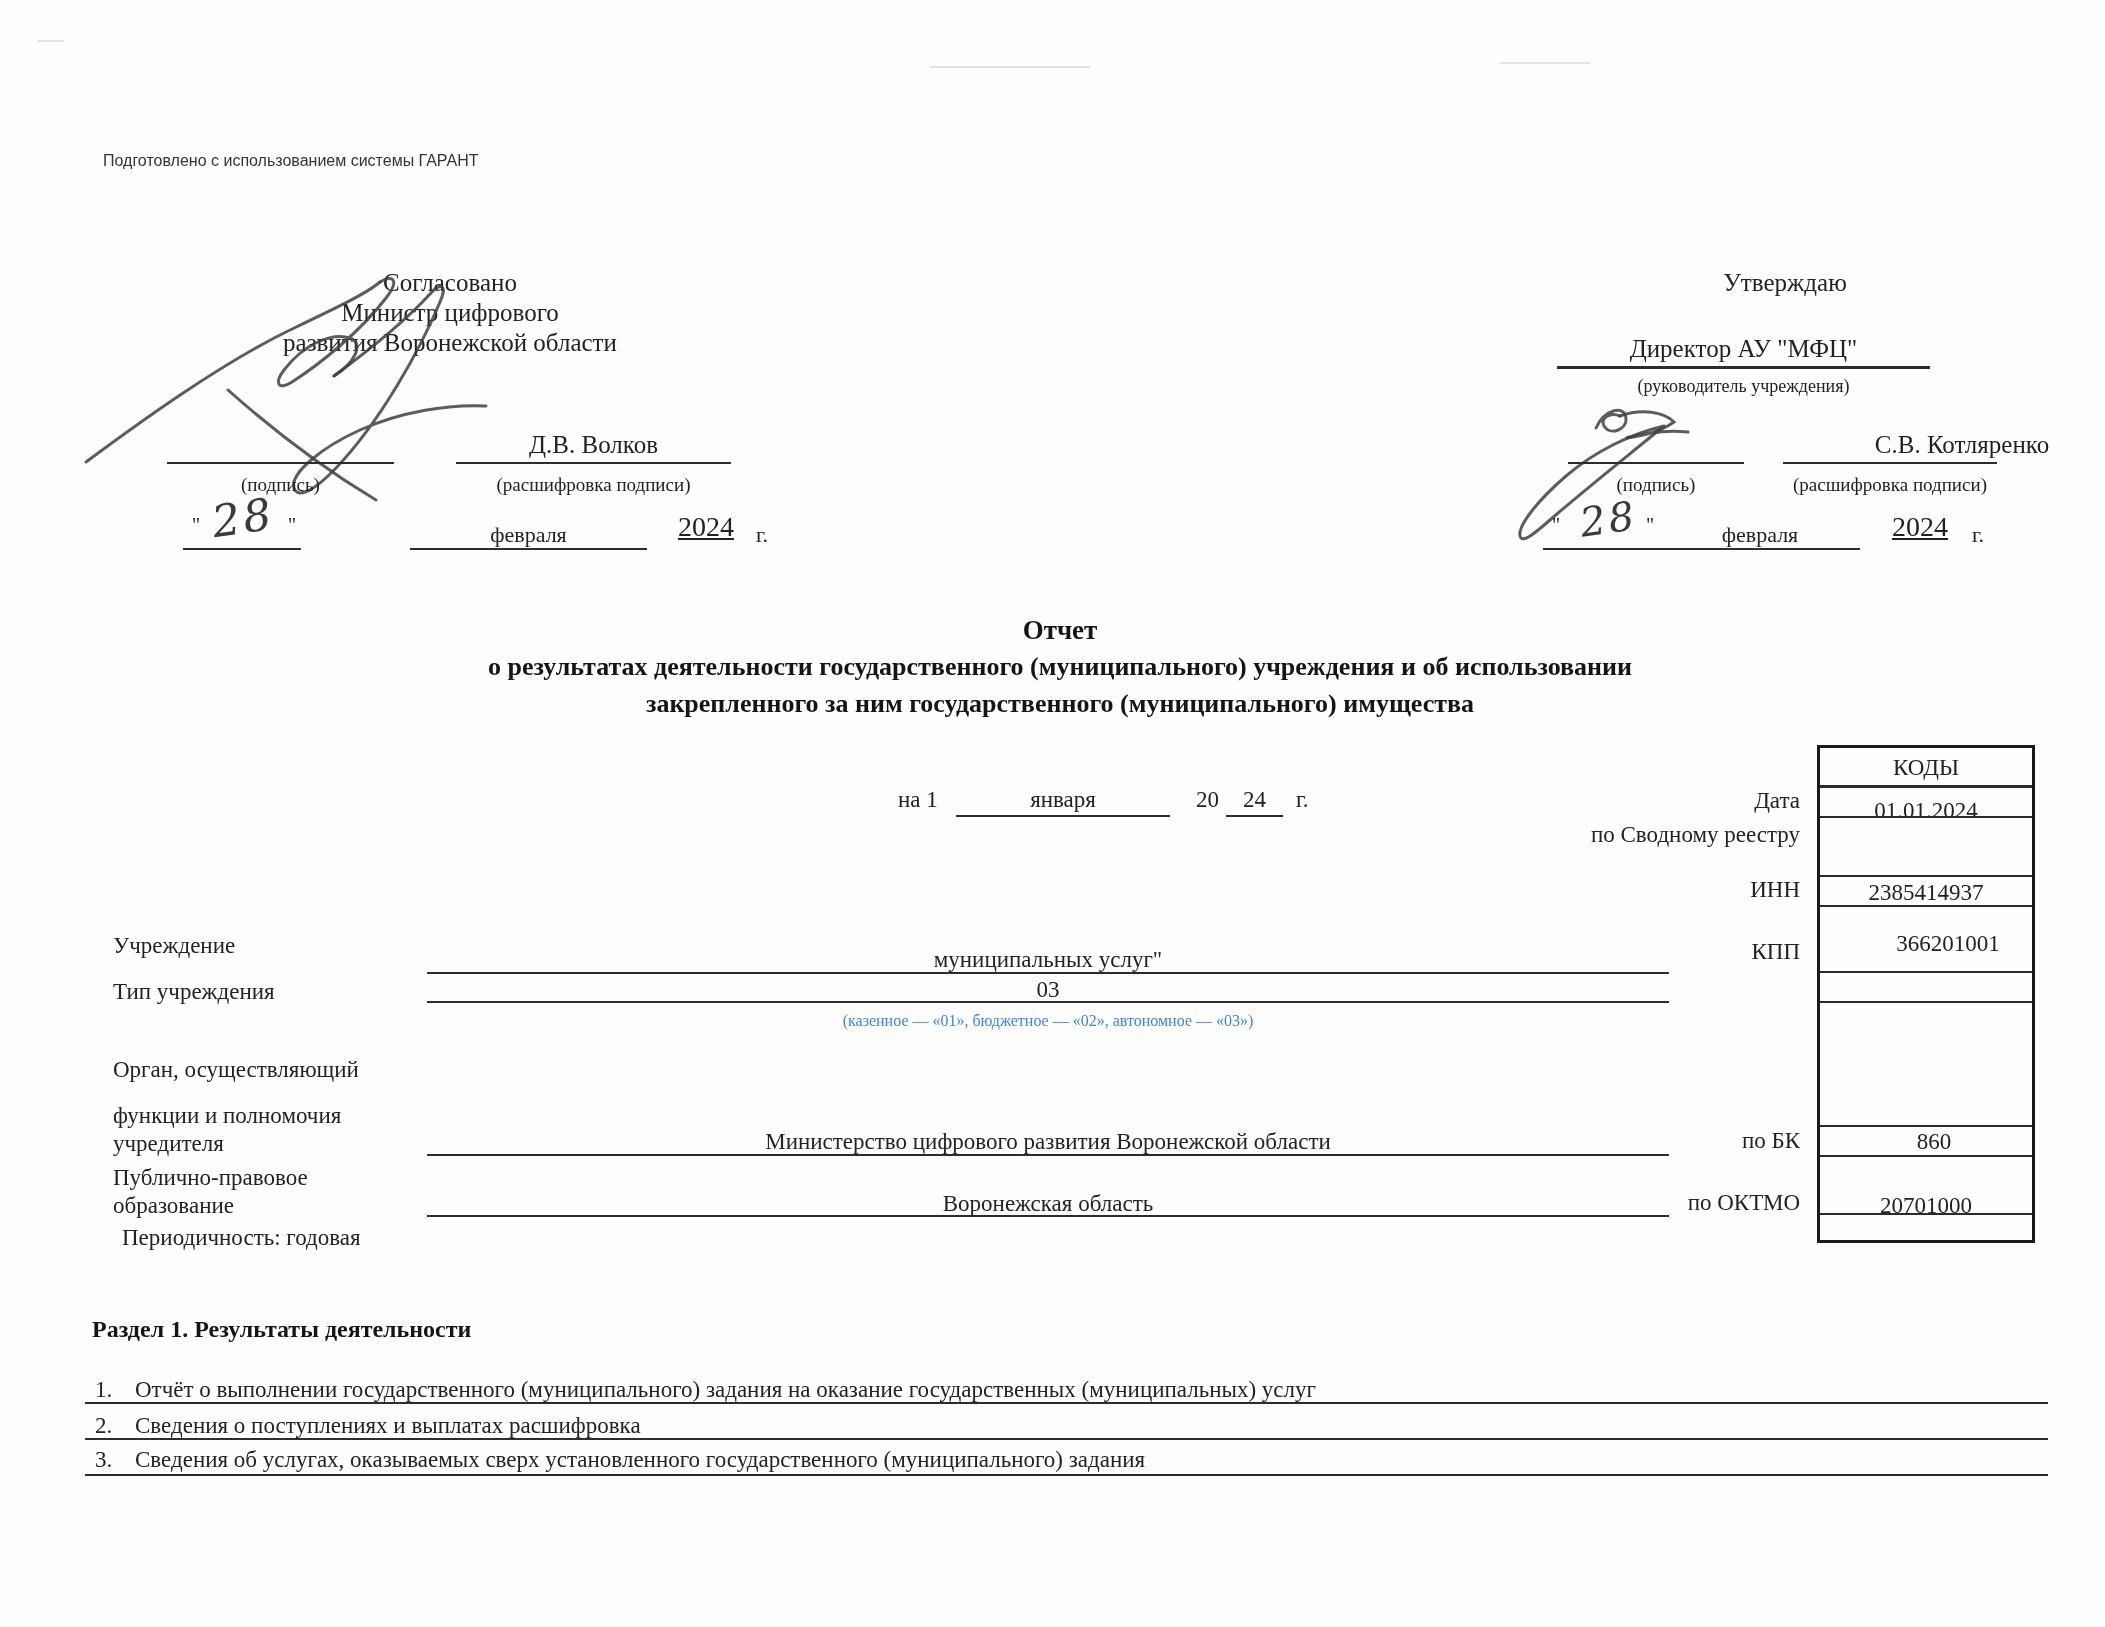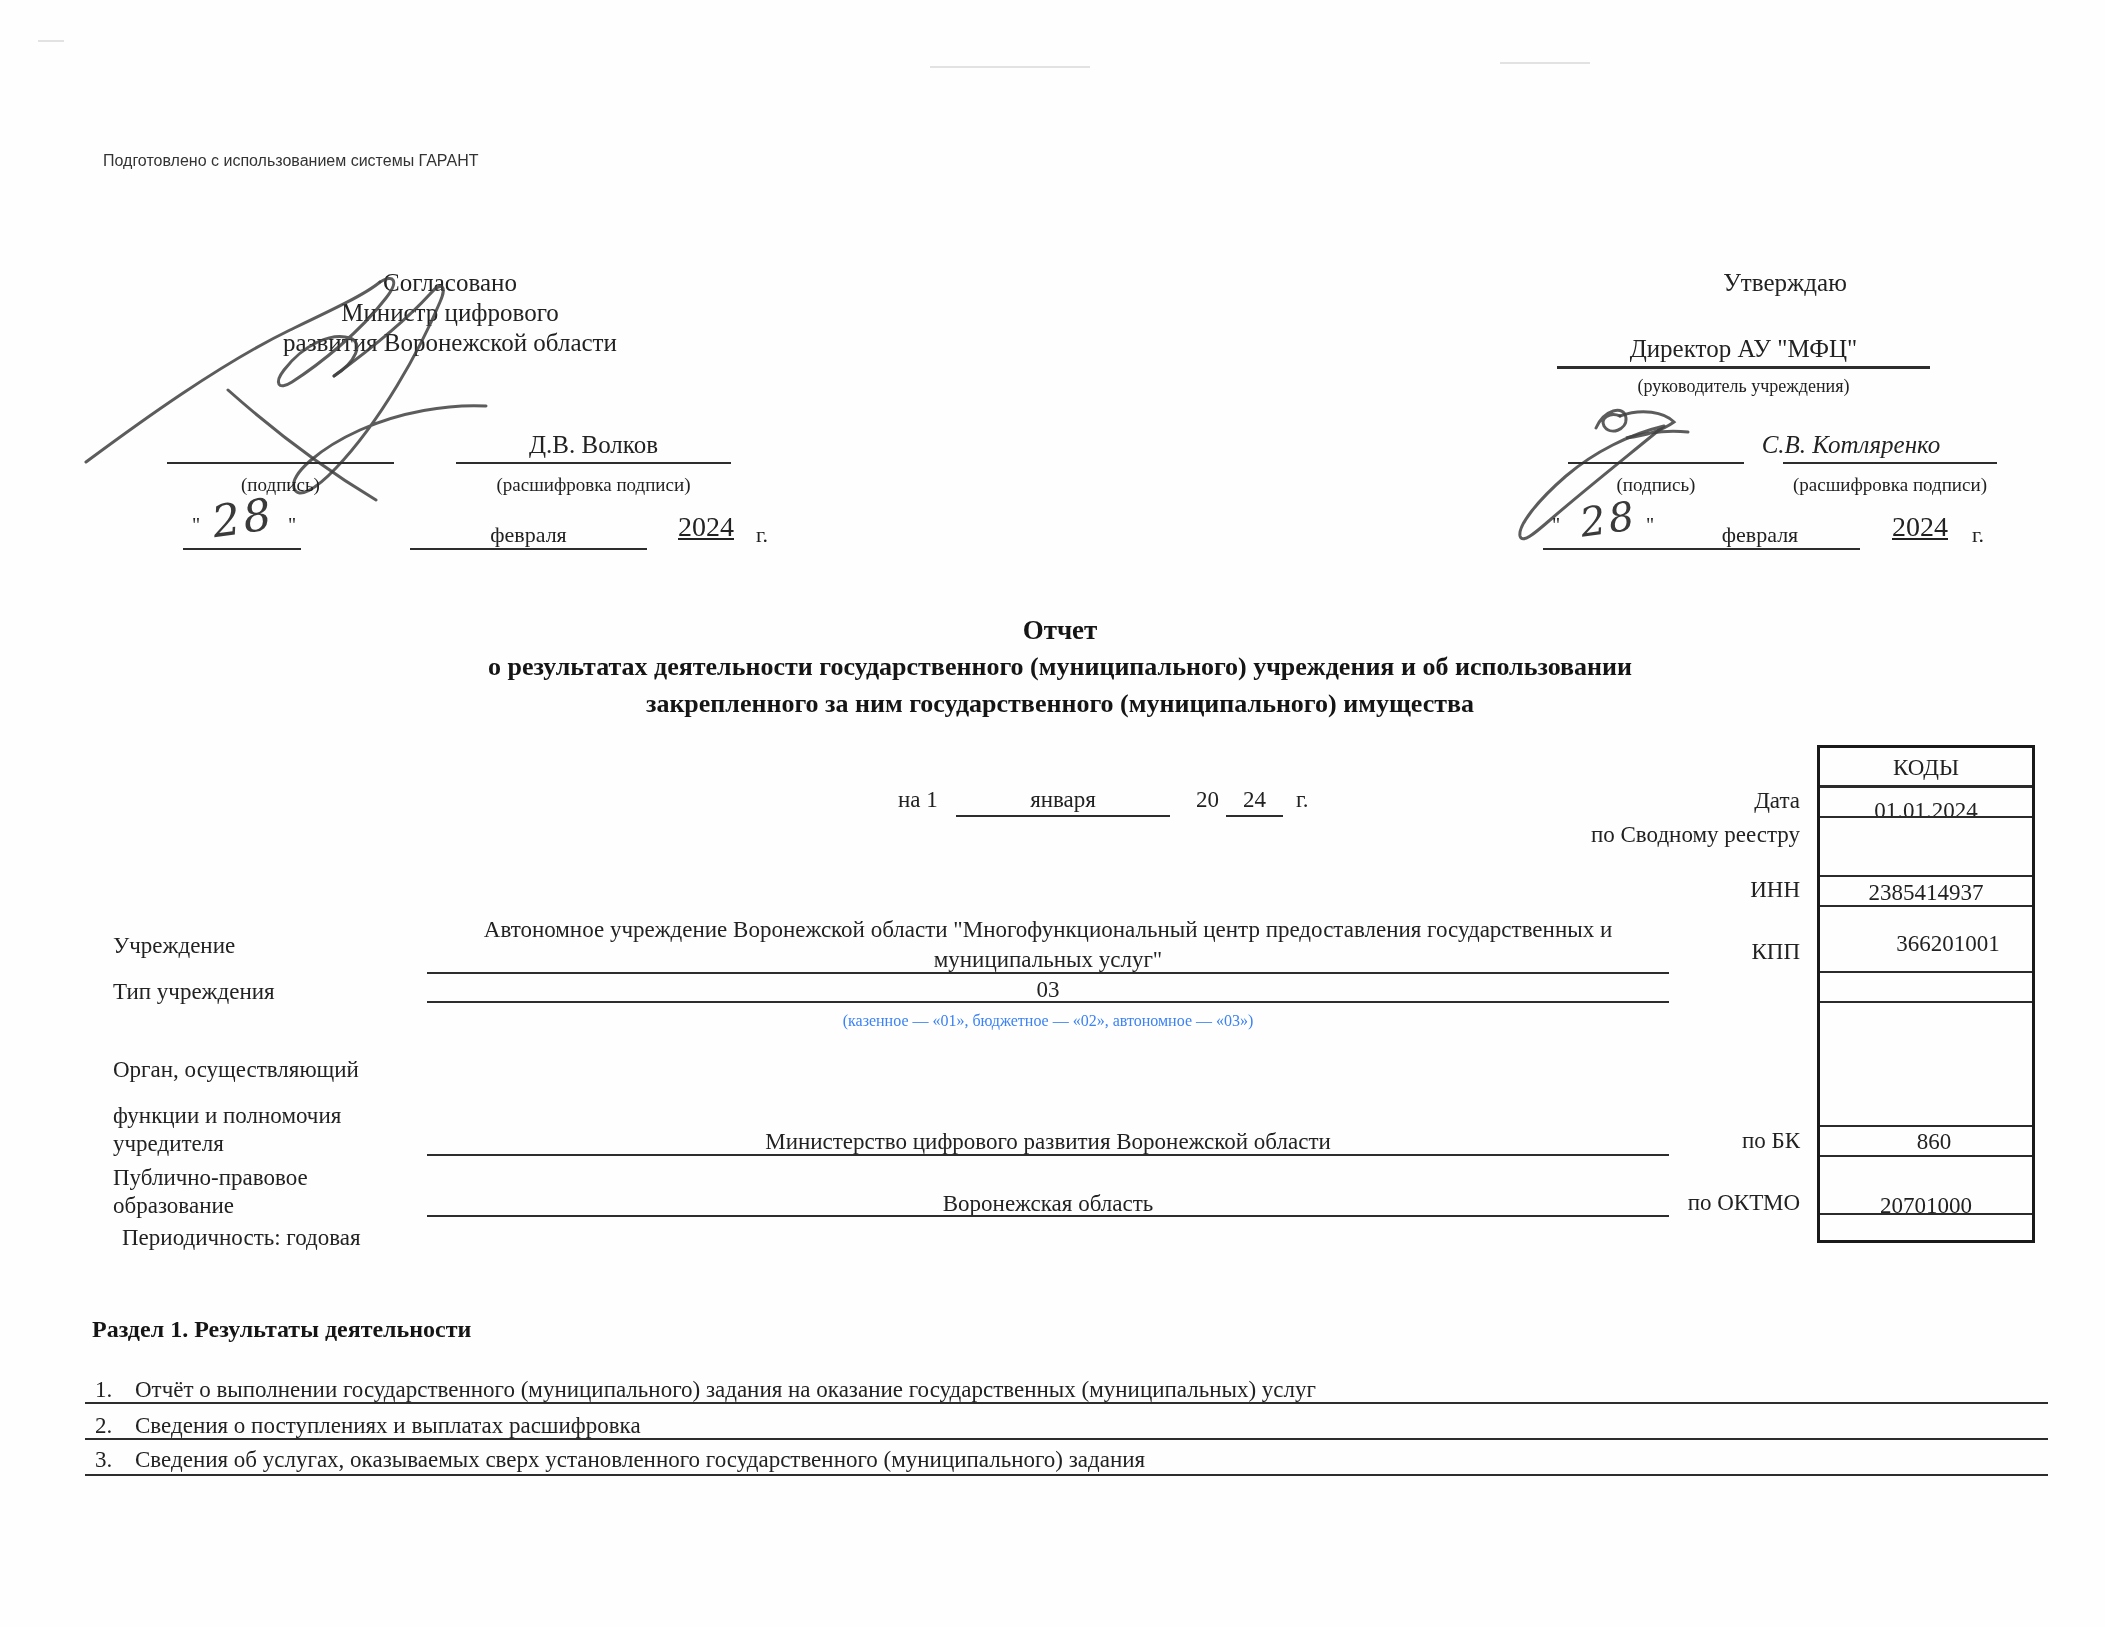--- a/index.html
+++ b/index.html
@@ -49,21 +49,21 @@
   #lyear{left:678px;top:511px;}
   #lyearsfx{left:756px;top:522px;}
   
   #rhead{left:1600px;top:268px;width:370px;}
   #rposition{left:1557px;top:334px;width:373px;}
   #u-rposition{left:1557px;top:366px;width:373px;border-bottom-width:3px;}
   #rcap-position{left:1557px;top:376px;width:373px;font-size:18px;}
   #rsig-svg{left:1512px;top:388px;}
   #u-rsig{left:1568px;top:462px;width:176px;}
   #rcap-sign{left:1568px;top:474px;width:176px;}
-  #rname{left:1744px;top:430px;width:214px;font-style:italic;}
+  #rname{left:1855px;top:430px;width:214px;}
   #u-rname{left:1783px;top:462px;width:214px;}
   #rcap-name{left:1773px;top:474px;width:234px;}
   #rq1{left:1552px;top:514px;font-size:20px;}
   #rday{left:1580px;top:496px;font-size:40px;}
   #rq2{left:1646px;top:514px;font-size:20px;}
   #u-rday{left:1543px;top:548px;width:120px;}
   #rmonth{left:1660px;top:522px;width:200px;}
   #u-rmonth{left:1660px;top:548px;width:200px;}
   #ryear{left:1892px;top:511px;}
   #ryearsfx{left:1972px;top:522px;}
@@ -234,21 +234,20 @@
   </div>
 
   <div class="tlab t23" id="lab-date">Дата</div>
   <div class="tlab t23" id="lab-registry">по Сводному реестру</div>
   <div class="tlab t23" id="lab-inn">ИНН</div>
   <div class="tlab t23" id="lab-kpp">КПП</div>
   <div class="tlab t23" id="lab-bk">по БК</div>
   <div class="tlab t23" id="lab-oktmo">по ОКТМО</div>
 
   <div class="abs t23" id="f-inst-label">Учреждение</div>
-  <div class="abs c t23" id="f-inst-line1">Автономное учреждение Воронежской области "Многофункциональный центр предоставления государственных и</div>
   <div class="abs c t23" id="f-inst-line2">муниципальных услуг"</div>
   <div class="ul" id="u-inst"></div>
 
   <div class="abs t23" id="f-type-label">Тип учреждения</div>
   <div class="abs c t23" id="f-type-value">03</div>
   <div class="ul" id="u-type"></div>
   <div class="abs c t16" id="f-type-note">(казенное — «01», бюджетное — «02», автономное — «03»)</div>
 
   <div class="abs t23" id="f-founder-l1">Орган, осуществляющий</div>
   <div class="abs t23" id="f-founder-l2">функции и полномочия</div>

